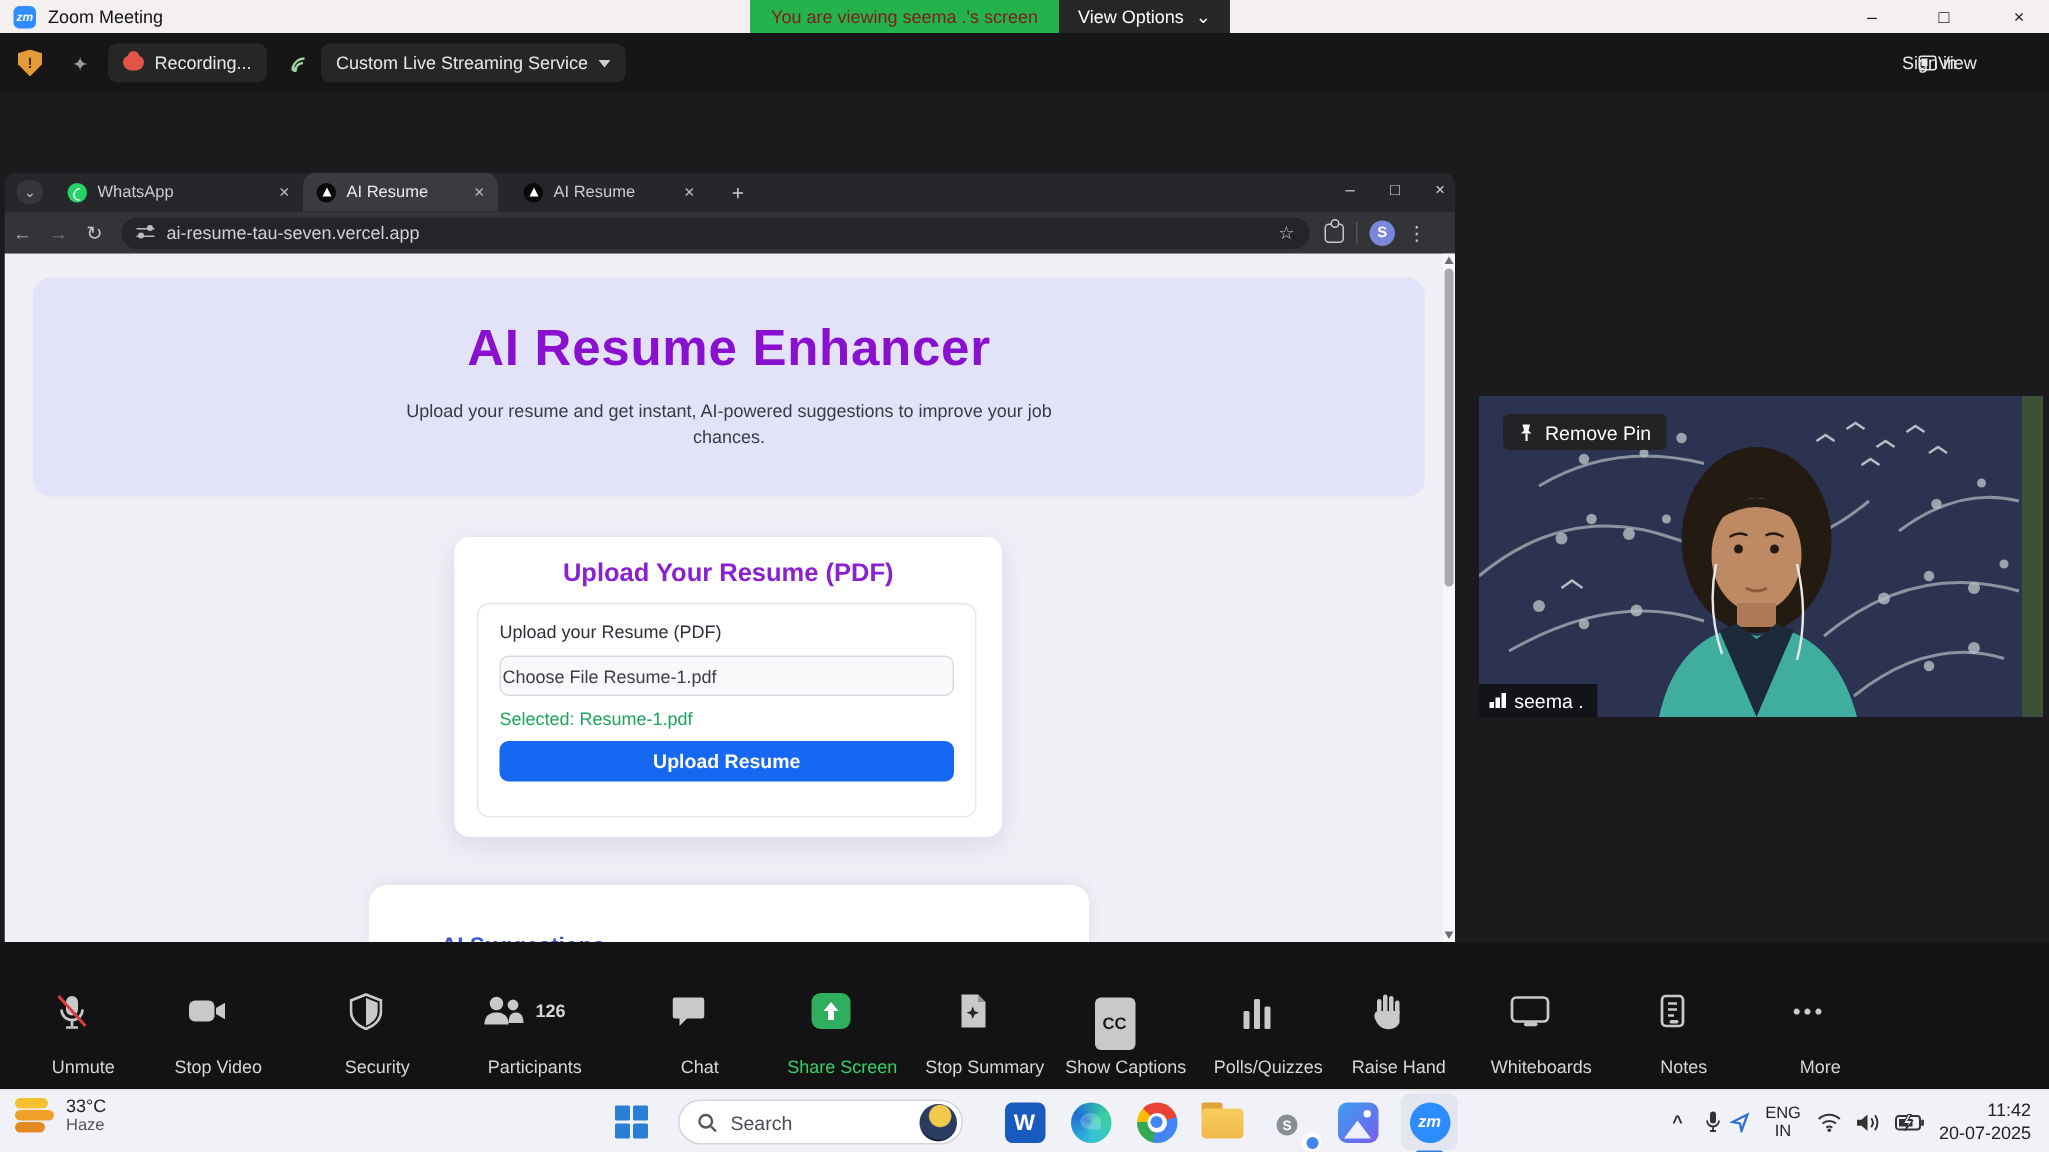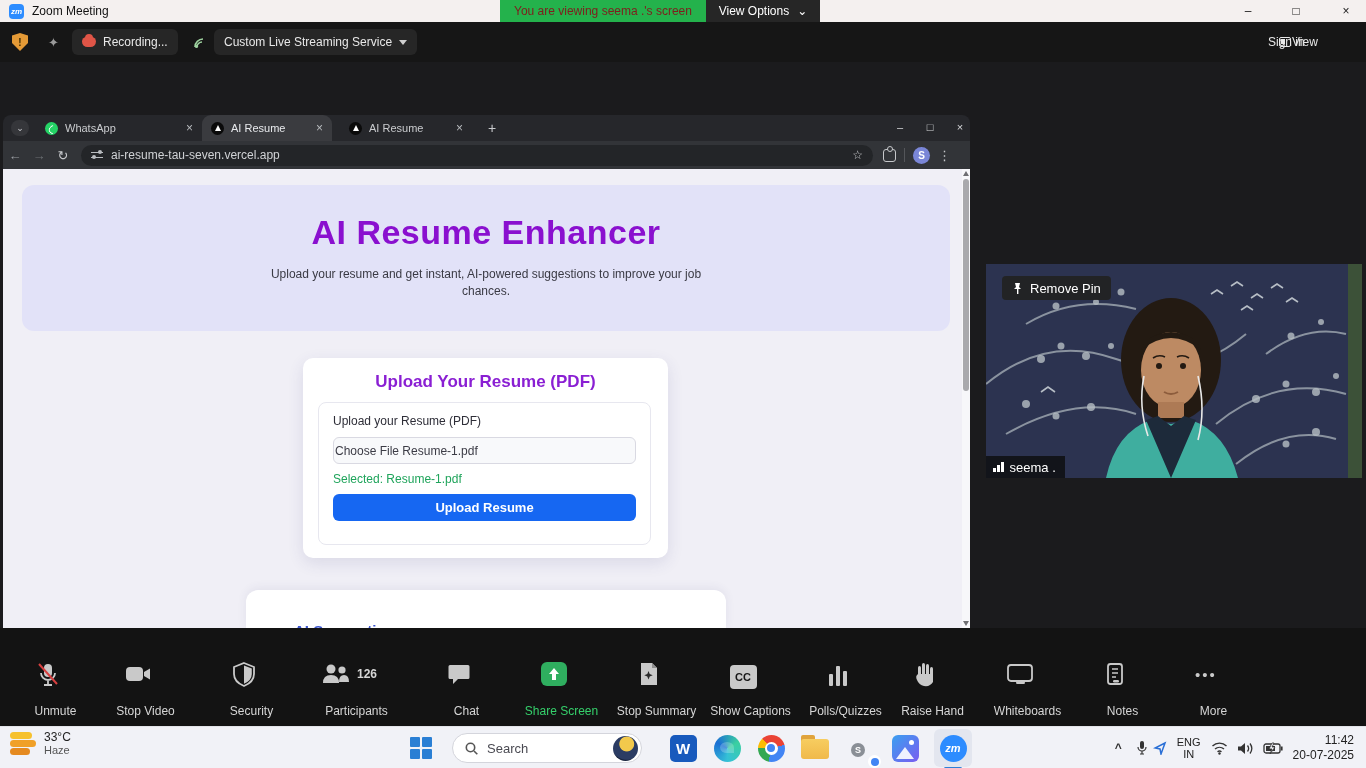--- a/index.html
+++ b/index.html
@@ -83,21 +83,21 @@
   .sig { display:flex; align-items:flex-end; gap:1.5px; height:10px; }
   .sig i { width:2.5px; background:#fff; display:block; }
 
   
   #zoombar { position:absolute; left:0; top:628px; width:1366px; height:98px; background:#131313; }
   .zb-item { position:absolute; top:34px; height:56px; display:flex; flex-direction:column; align-items:center; justify-content:space-between; cursor:pointer; }
   .zb-item .lbl { font-size:12px; color:#d6d6d6; white-space:nowrap;margin-left:15px; }
   .zb-item .lbl.green { color:#35d06b; }
   .count { font-size:12px; color:#d6d6d6; font-weight:bold; }
   .share-ic { width:26px; height:24px; background:#2fae5f; border-radius:6px; display:flex; align-items:center; justify-content:center; }
-  .cc-ic { width:27px; height:24px; background:#c9c9c9; border-radius:4px; color:#161616; font-weight:bold; font-size:11px; display:flex; align-items:center; justify-content:center; margin-top:3px; }
+  .cc-ic { width:27px; height:35px; background:#c9c9c9; border-radius:4px; color:#161616; font-weight:bold; font-size:11px; display:flex; align-items:center; justify-content:center; margin-top:3px; }
   .bars { display:flex; align-items:flex-end; gap:2.5px; height:22px; margin-top:2px; }
   .bars i { width:4.5px; background:#c9c9c9; border-radius:1px; display:block; }
   .mdots { color:#c9c9c9; font-size:15px; letter-spacing:2px; margin-top:4px; }
 
   
   #taskbar { position:absolute; left:0; top:726px; width:1366px; height:42px; background:#f1f2f7; border-top:1px solid #e2e3e8; }
   #weather { position:absolute; left:10px; top:3px; display:flex; align-items:center; gap:8px; }
   .wx-ic { width:26px; height:26px; position:relative; }
   .wx-ic i { position:absolute; left:0; border-radius:4px; background:#f0a028; }
   .wx-ic i:nth-child(1){ top:2px; width:22px; height:7px; background:#f6c12e; }

